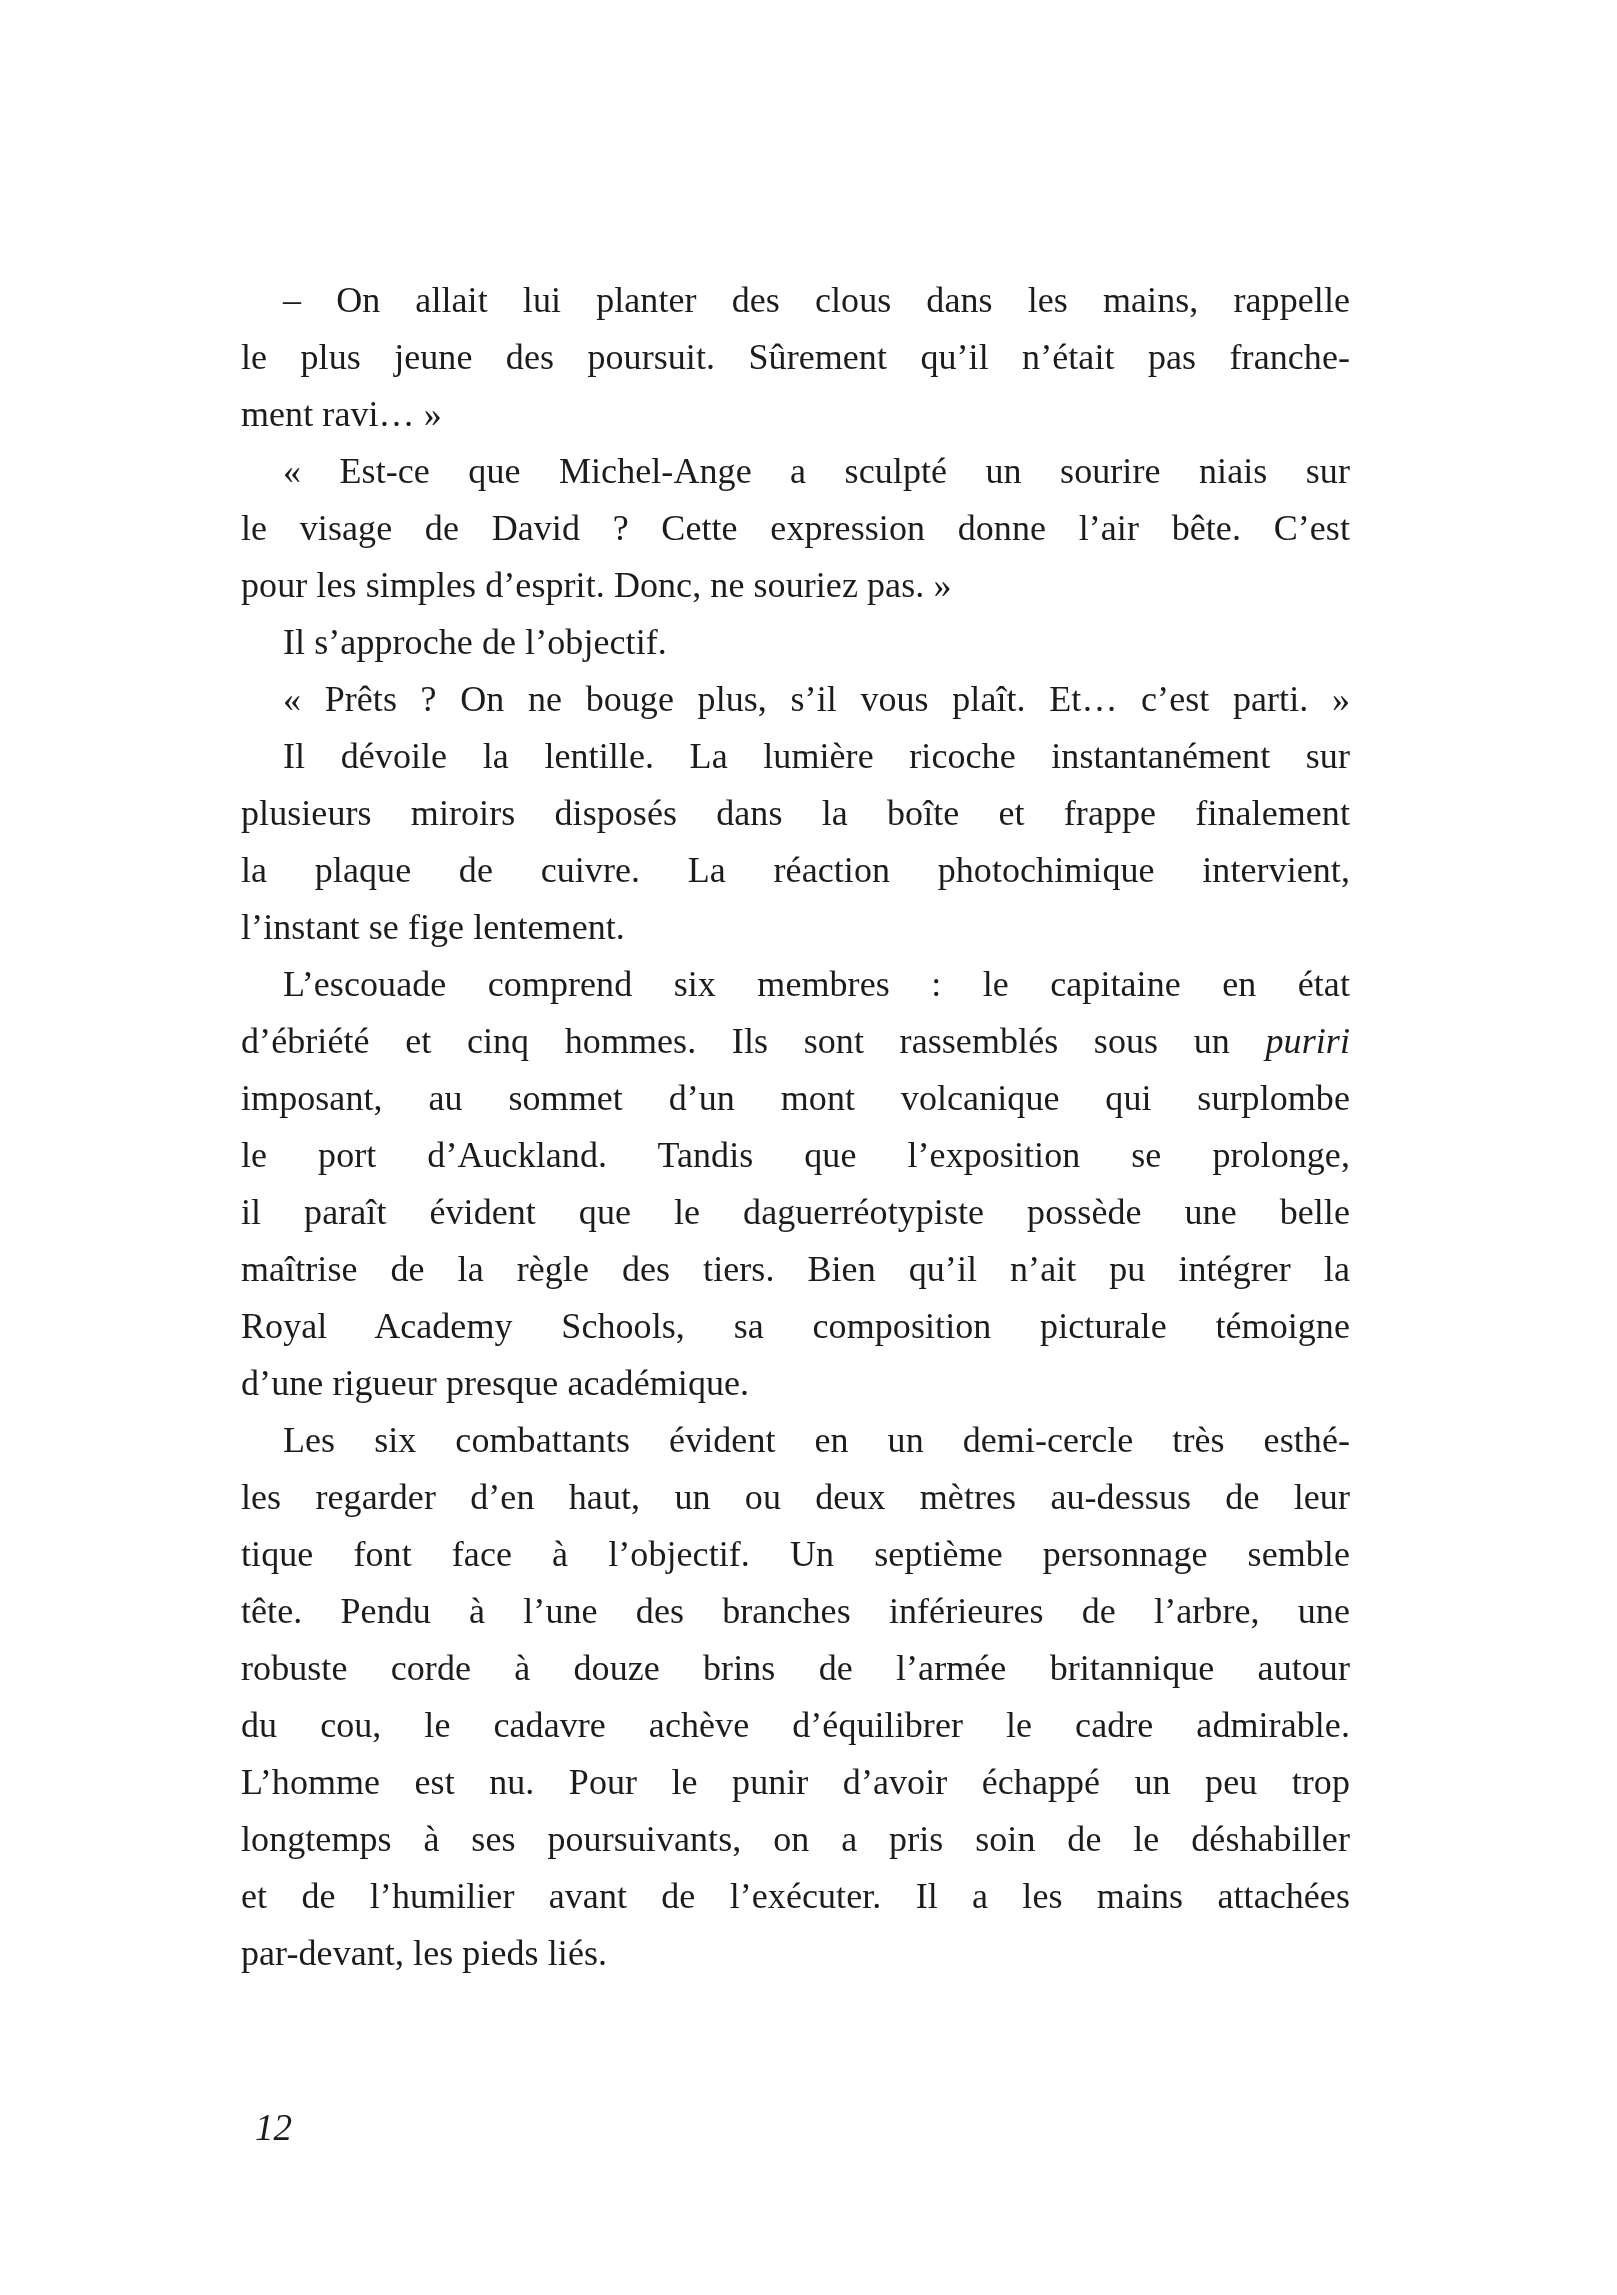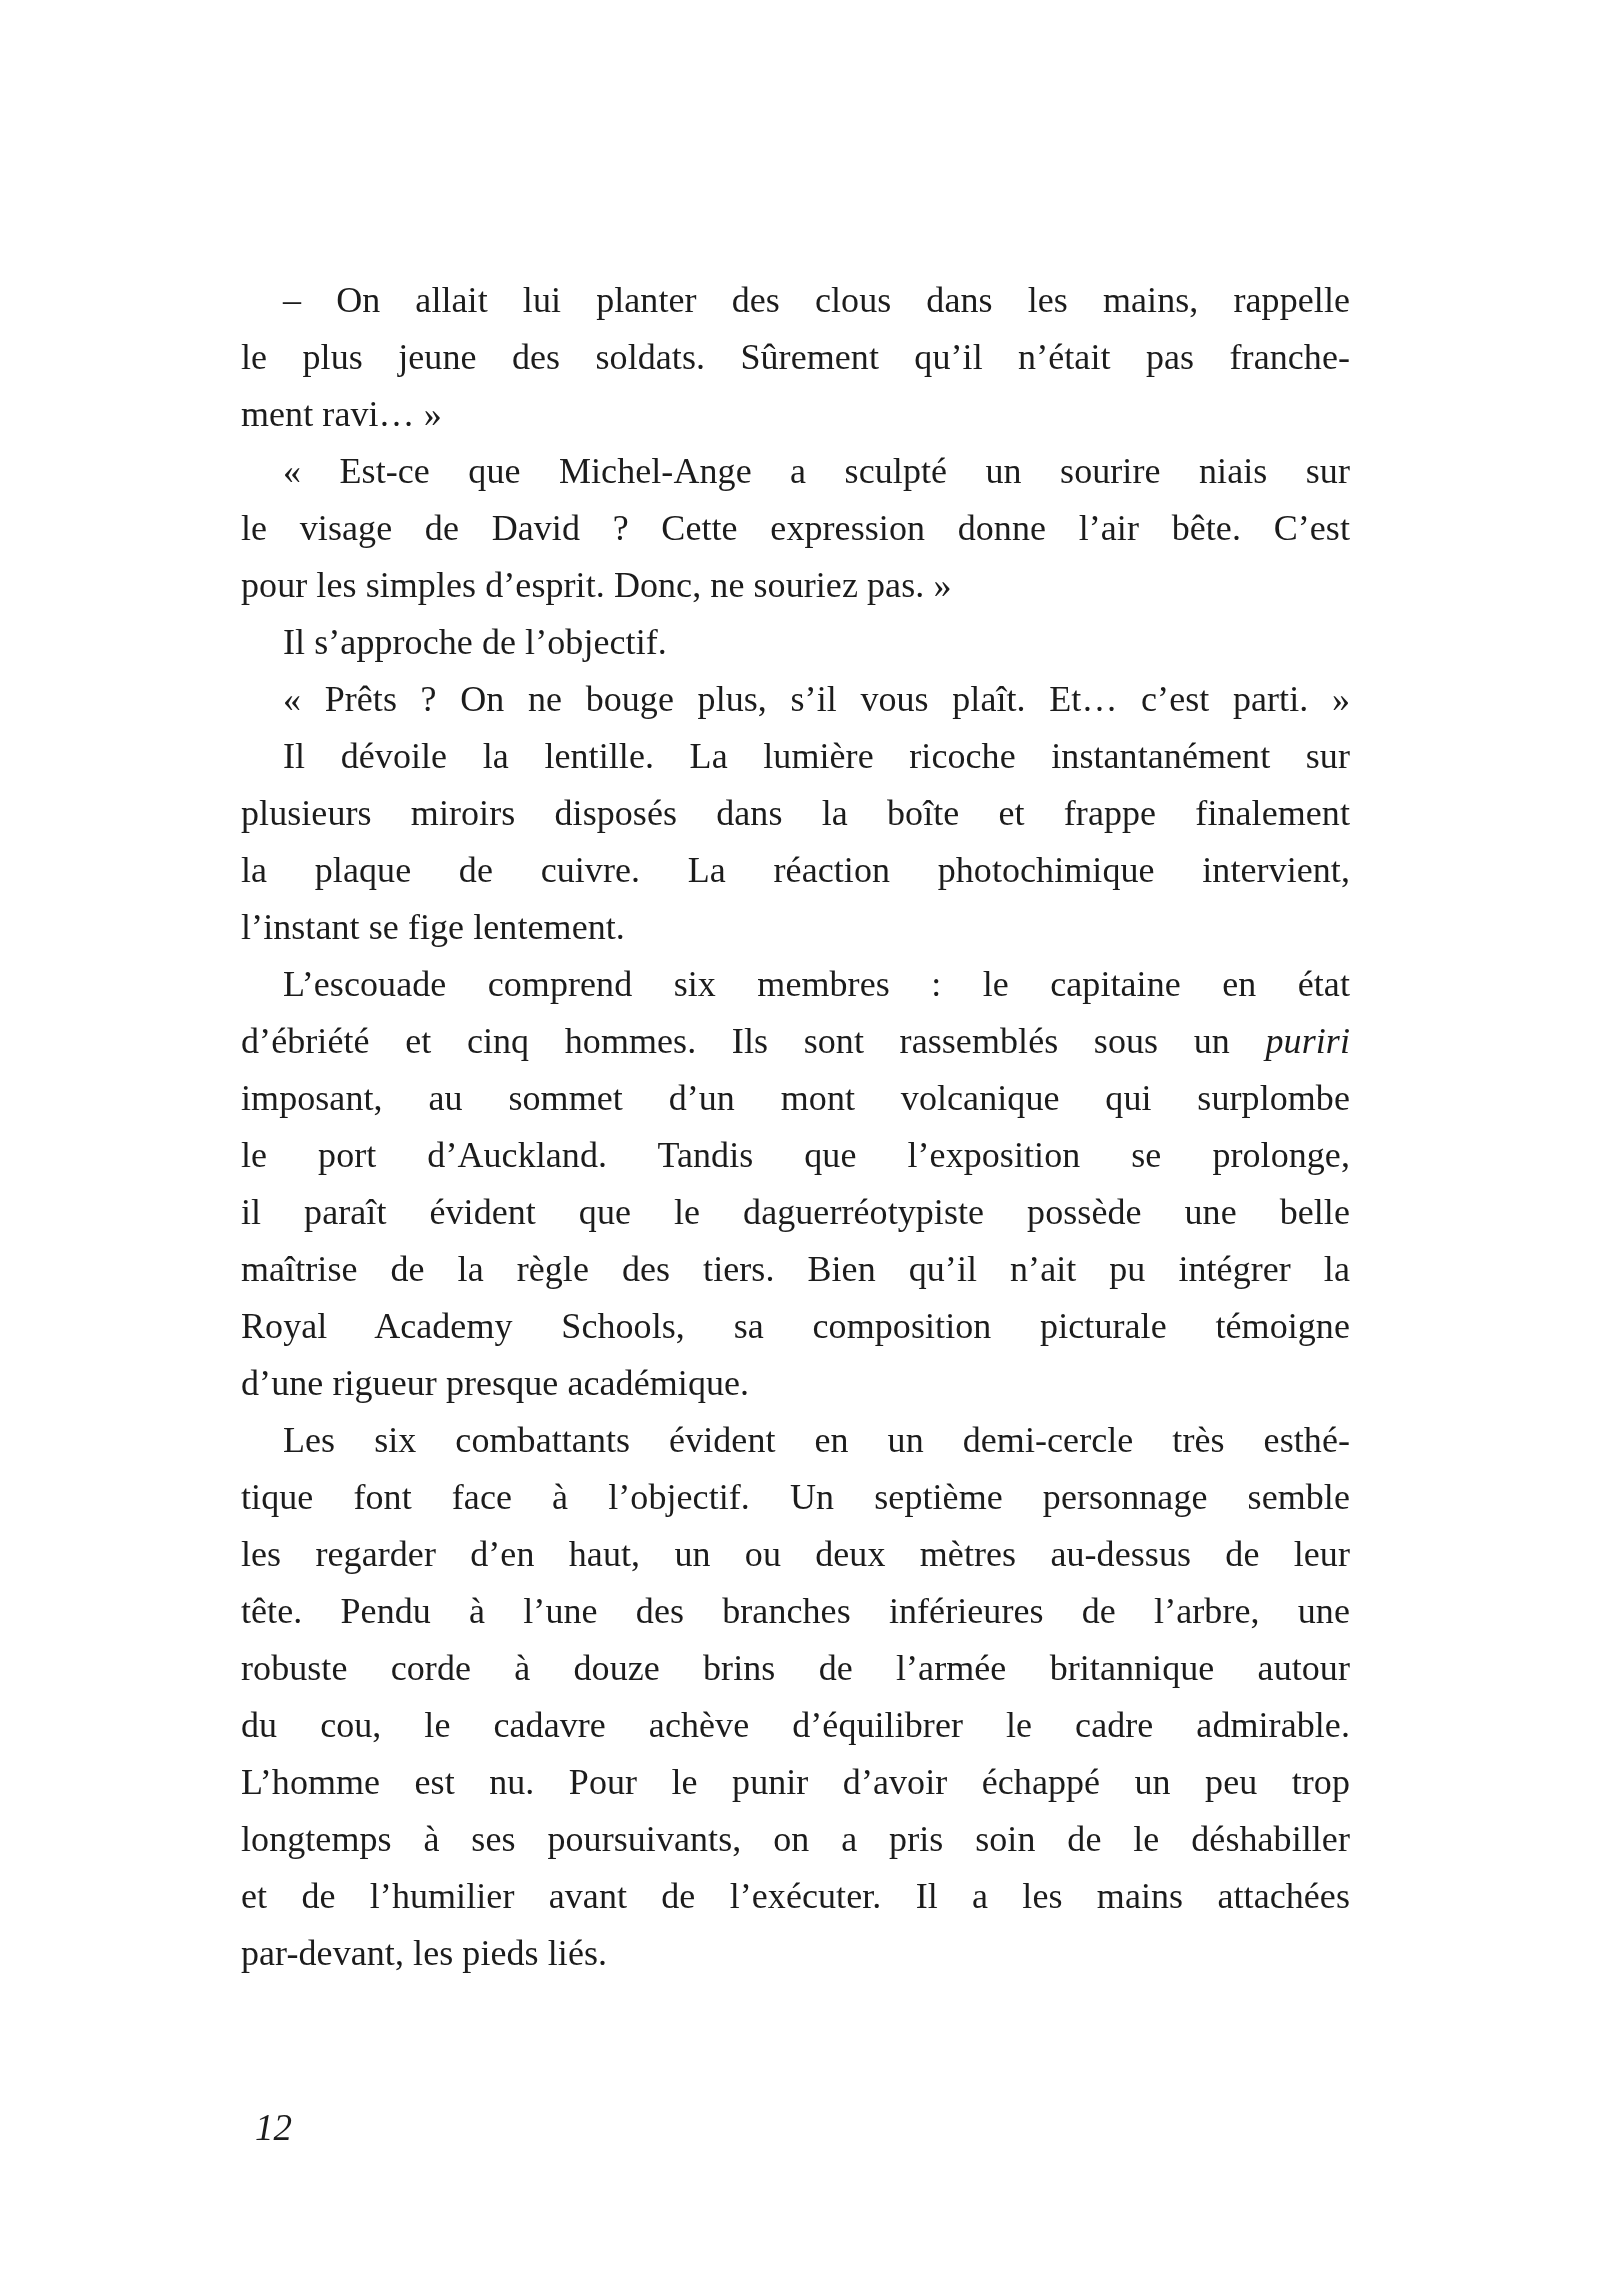--- a/index.html
+++ b/index.html
@@ -53,42 +53,42 @@
     line-height: 57px;
     font-style: italic;
   }
 </style>
 </head>
 <body style="color: rgb(28, 28, 28); background: rgb(255, 255, 255);">
 
 <div class="page">
   <main class="text-block" id="text-block">
       <p class="line indent just"><span>– On allait lui planter des clous dans les mains, rappelle</span></p>
-      <p class="line just"><span>le plus jeune des soldats. Sûrement qu’il n’était pas franche-</span></p>
+      <p class="line just"><span>le plus jeune des poursuit. Sûrement qu’il n’était pas franche-</span></p>
       <p class="line"><span>ment ravi… »</span></p>
       <p class="line indent just"><span>« Est-ce que Michel-Ange a sculpté un sourire niais sur</span></p>
       <p class="line just"><span>le visage de David ? Cette expression donne l’air bête. C’est</span></p>
       <p class="line"><span>pour les simples d’esprit. Donc, ne souriez pas. »</span></p>
       <p class="line indent"><span>Il s’approche de l’objectif.</span></p>
       <p class="line indent just"><span>« Prêts ? On ne bouge plus, s’il vous plaît. Et… c’est parti. »</span></p>
       <p class="line indent just"><span>Il dévoile la lentille. La lumière ricoche instantanément sur</span></p>
       <p class="line just"><span>plusieurs miroirs disposés dans la boîte et frappe finalement</span></p>
       <p class="line just"><span>la plaque de cuivre. La réaction photochimique intervient,</span></p>
       <p class="line"><span>l’instant se fige lentement.</span></p>
       <p class="line indent just"><span>L’escouade comprend six membres : le capitaine en état</span></p>
       <p class="line just"><span>d’ébriété et cinq hommes. Ils sont rassemblés sous un </span><span class="it">puriri</span></p>
       <p class="line just"><span>imposant, au sommet d’un mont volcanique qui surplombe</span></p>
       <p class="line just"><span>le port d’Auckland. Tandis que l’exposition se prolonge,</span></p>
       <p class="line just"><span>il paraît évident que le daguerréotypiste possède une belle</span></p>
       <p class="line just"><span>maîtrise de la règle des tiers. Bien qu’il n’ait pu intégrer la</span></p>
       <p class="line just"><span>Royal Academy Schools, sa composition picturale témoigne</span></p>
       <p class="line"><span>d’une rigueur presque académique.</span></p>
       <p class="line indent just"><span>Les six combattants évident en un demi-cercle très esthé-</span></p>
+      <p class="line just"><span>les regarder d’en haut, un ou deux mètres au-dessus de leur</span></p>
       <p class="line just"><span>tique font face à l’objectif. Un septième personnage semble</span></p>
-      <p class="line just"><span>les regarder d’en haut, un ou deux mètres au-dessus de leur</span></p>
       <p class="line just"><span>tête. Pendu à l’une des branches inférieures de l’arbre, une</span></p>
       <p class="line just"><span>robuste corde à douze brins de l’armée britannique autour</span></p>
       <p class="line just"><span>du cou, le cadavre achève d’équilibrer le cadre admirable.</span></p>
       <p class="line just"><span>L’homme est nu. Pour le punir d’avoir échappé un peu trop</span></p>
       <p class="line just"><span>longtemps à ses poursuivants, on a pris soin de le déshabiller</span></p>
       <p class="line just"><span>et de l’humilier avant de l’exécuter. Il a les mains attachées</span></p>
       <p class="line"><span>par-devant, les pieds liés.</span></p>
     </main>
   <div class="folio">12</div>
 </div>

